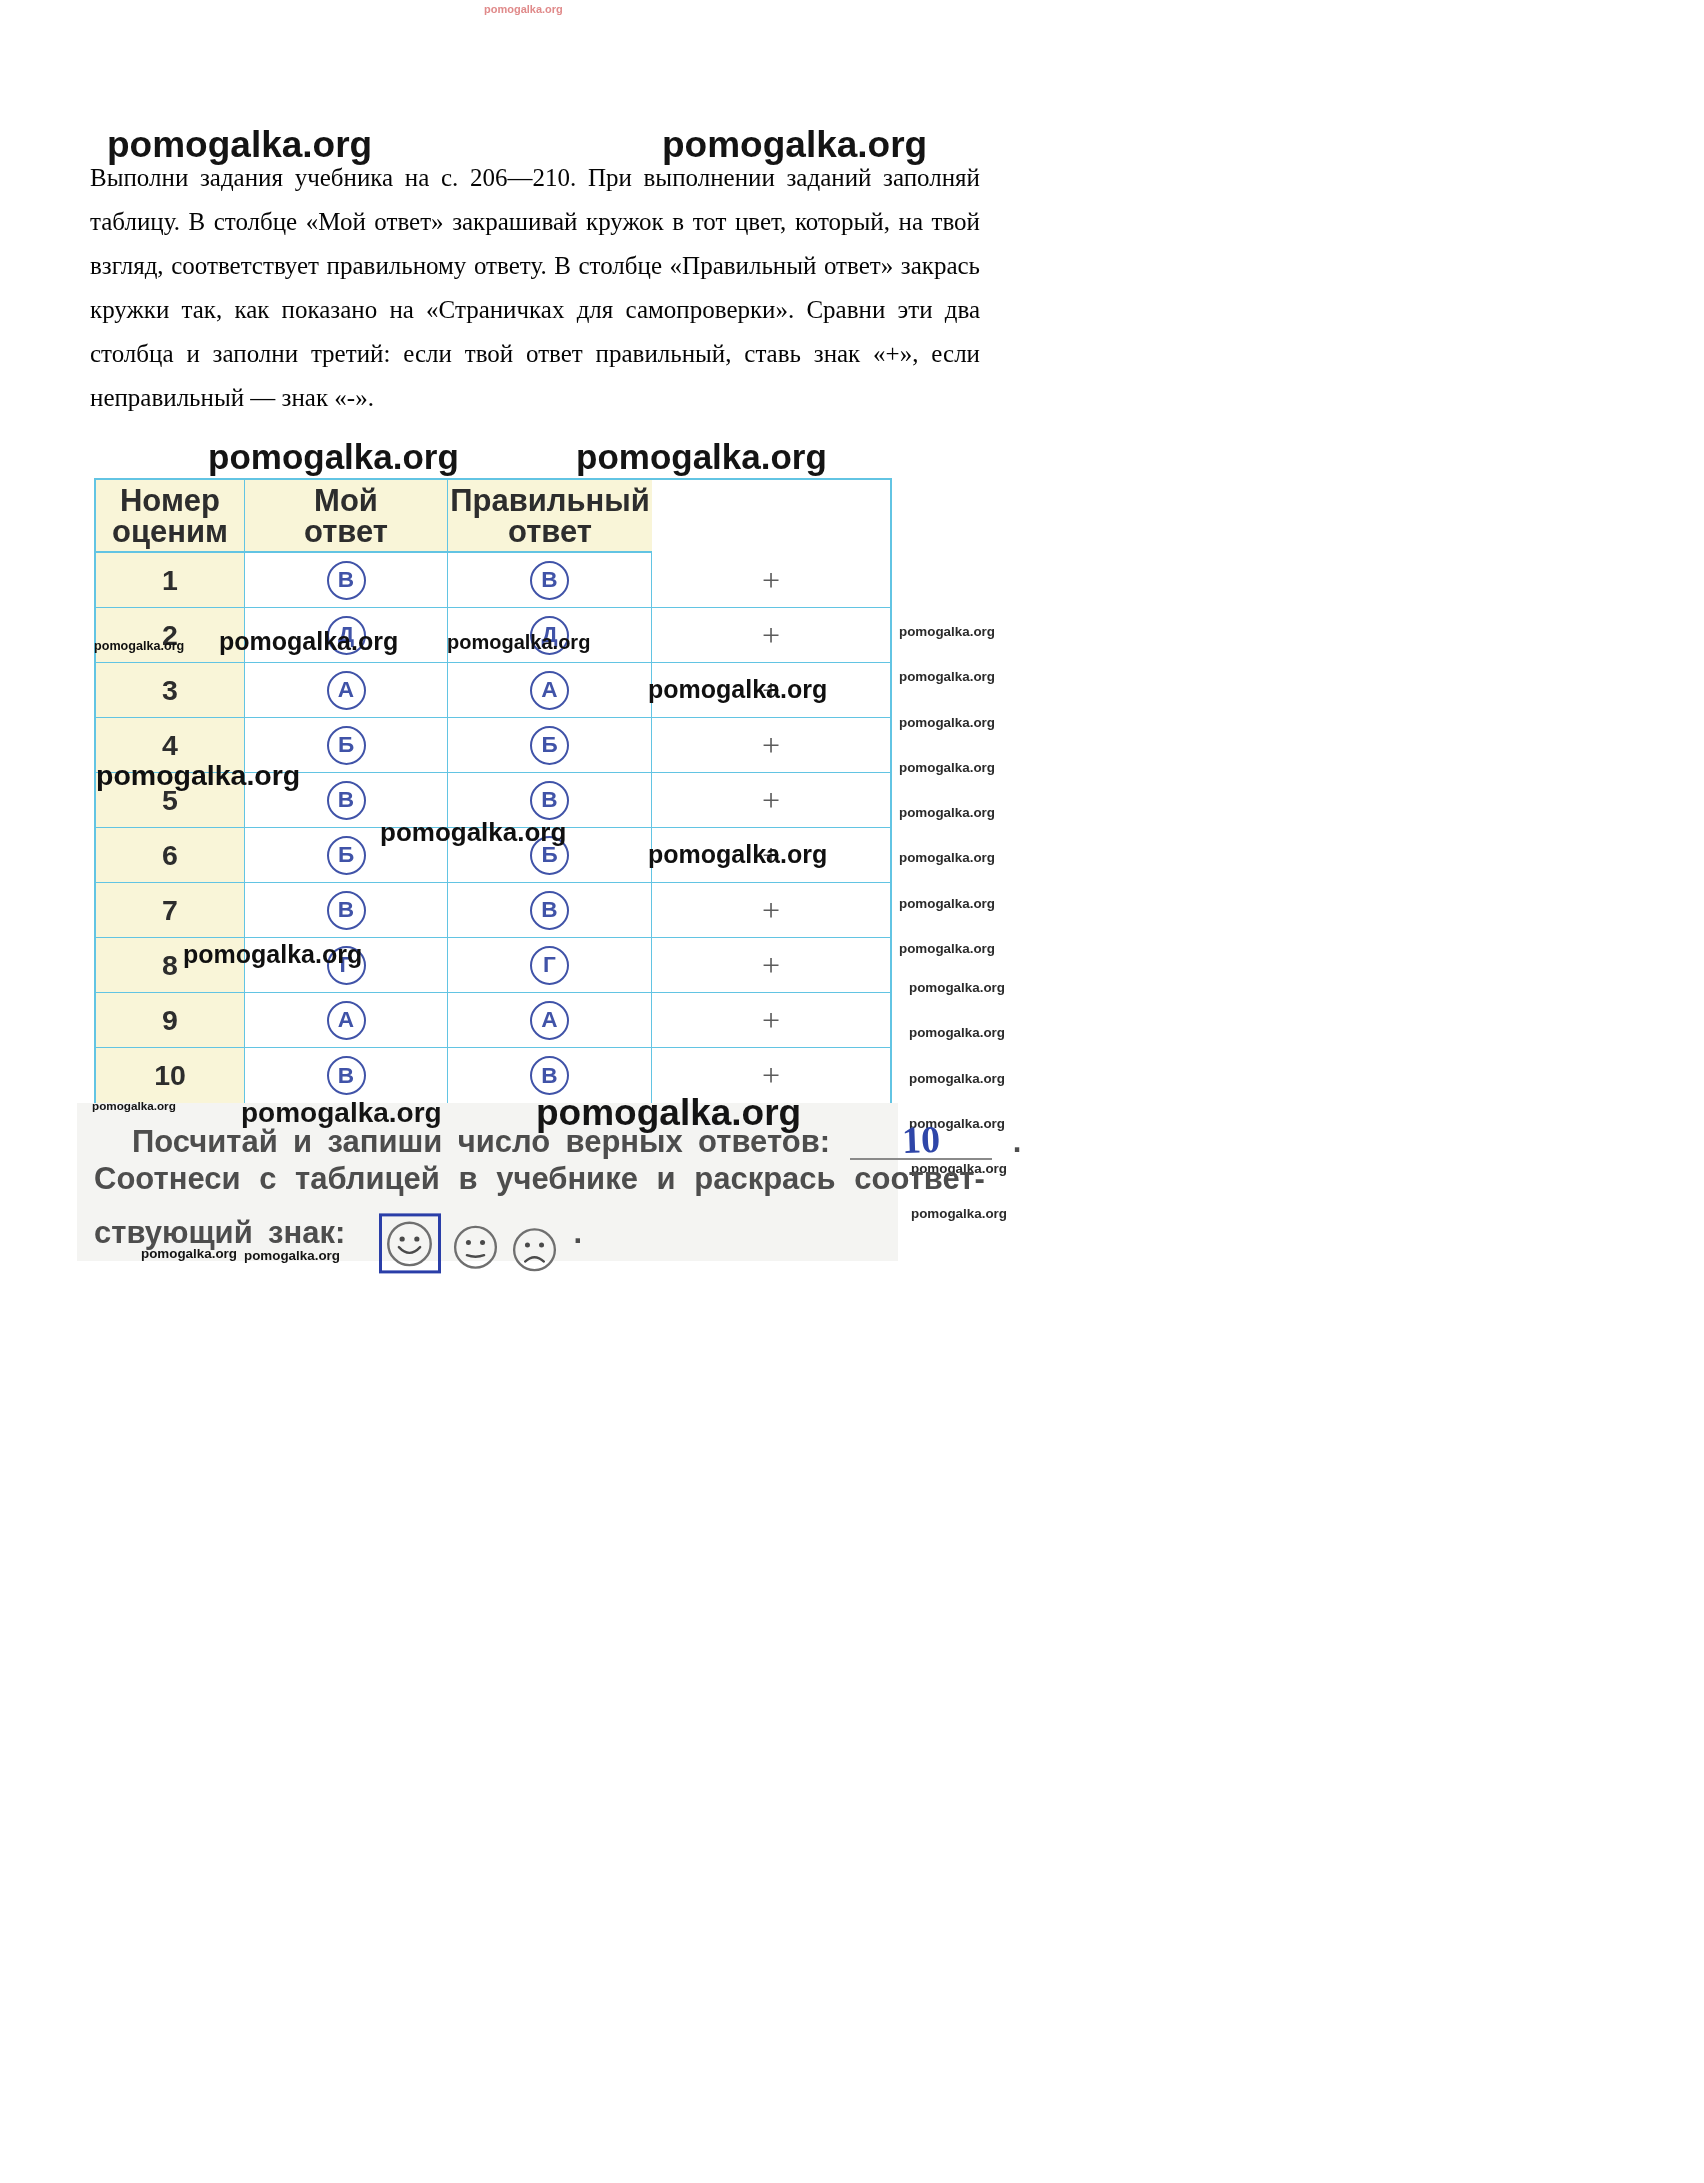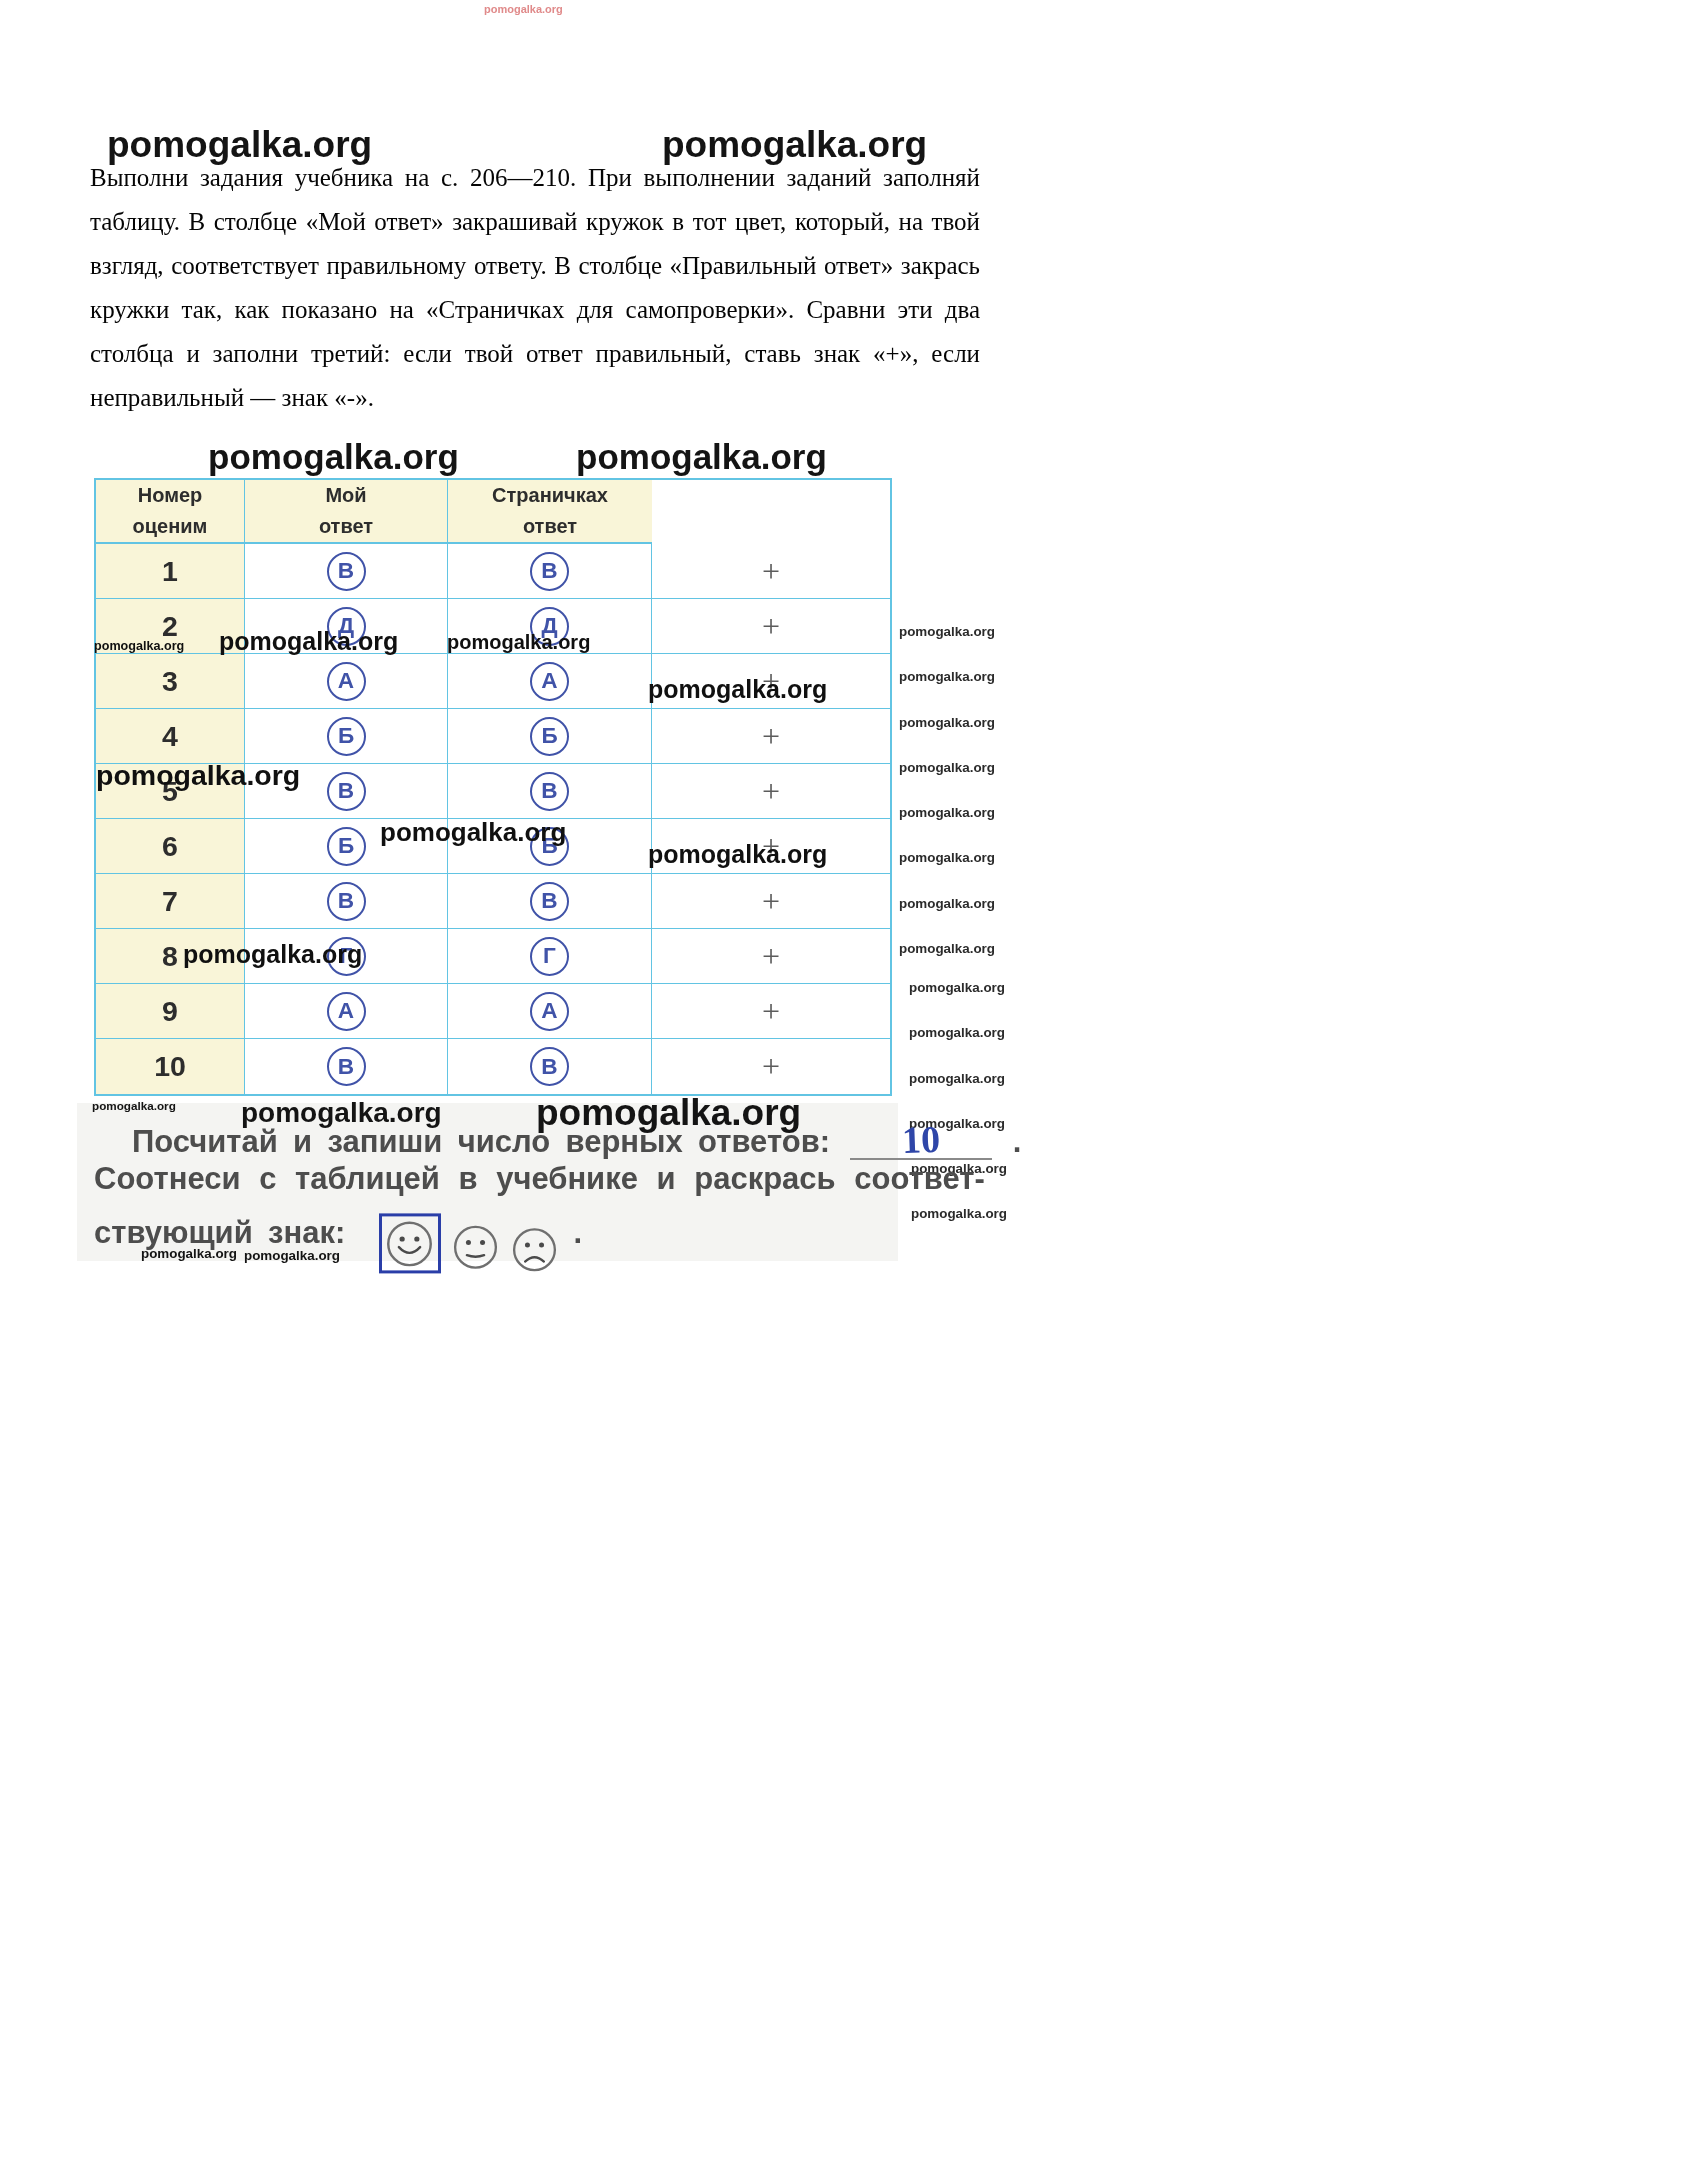--- a/index.html
+++ b/index.html
@@ -28,22 +28,22 @@
     font-size:25px; line-height:44px; text-align:justify; color:#050505;
   }
   
   .answers-table {
     position:absolute; left:94px; top:478px; width:798px;
     border:2.5px solid #62c4e3; background:#ffffff;
   }
   .thead, .trow { display:grid; grid-template-columns:149px 203px 204px 238px; }
   .hcell {
     background:#f9f5d8; border-right:1.7px solid #62c4e3; border-bottom:2.5px solid #62c4e3;
-    height:64px; display:flex; flex-direction:column; align-items:center; justify-content:center;
-    font-family:"Liberation Sans", sans-serif; font-weight:bold; font-size:20px;
+    height:73px; display:flex; flex-direction:column; align-items:center; justify-content:center;
+    font-family:"Liberation Sans", sans-serif; font-weight:bold; font-size:31px;
     color:#2d2d2d; line-height:31px; text-align:center;
   }
   .hcell:last-child { border-right:none; }
   .trow { height:55px; }
   .cell {
     border-right:1.7px solid #62c4e3; border-bottom:1.7px solid #62c4e3;
     display:flex; align-items:center; justify-content:center;
   }
   .cell:last-child { border-right:none; }
   .trow:last-child .cell { border-bottom:none; }
@@ -103,21 +103,21 @@
     <div class="thead">
       <div class="hcell">
         <span>Номер</span>
         <span>оценим</span>
       </div>
       <div class="hcell">
         <span>Мой</span>
         <span>ответ</span>
       </div>
       <div class="hcell">
-        <span>Страничках</span>
+        <span>Правильный</span>
         <span>ответ</span>
       </div>
     </div>
     <div>
         <div class="trow">
           <div class="cell num">1</div>
           <div class="cell ">
             <span class="circle">В</span>
           </div>
           <div class="cell ">

